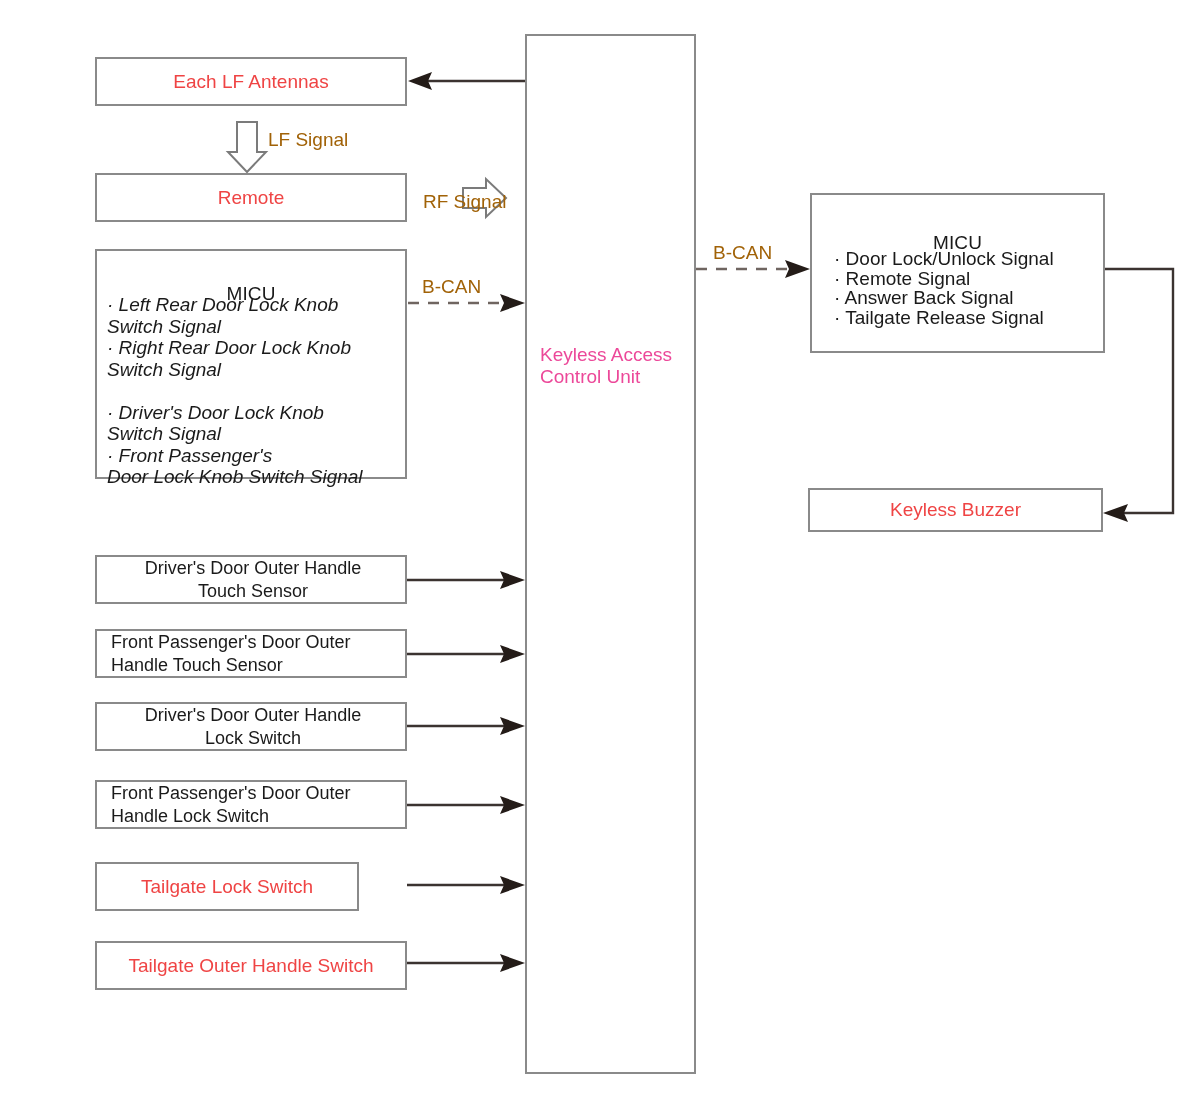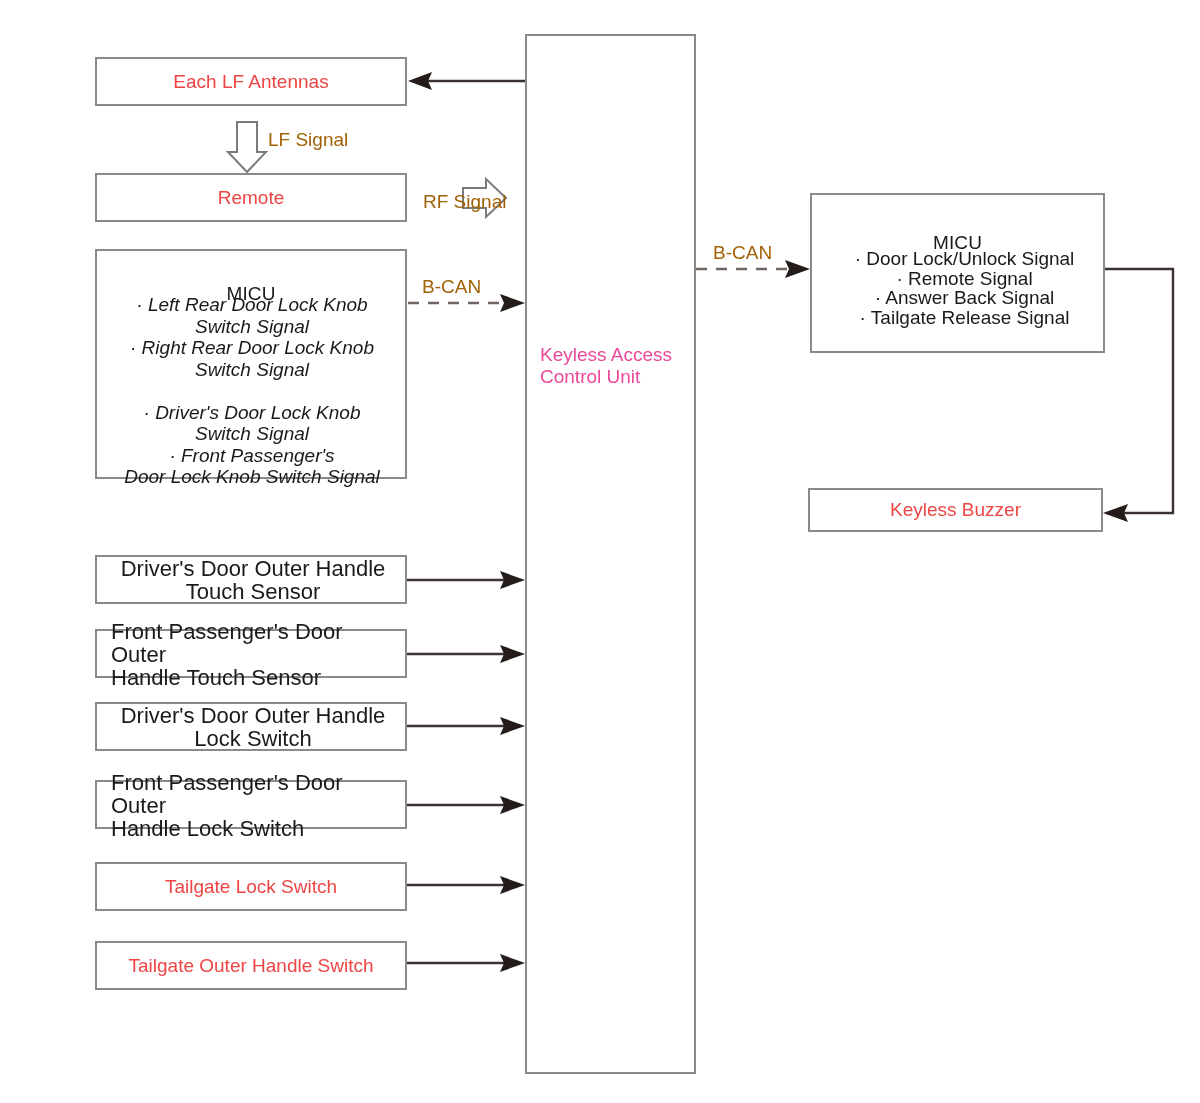--- a/index.html
+++ b/index.html
@@ -45,33 +45,32 @@
     font-size: 19px;
     color: #ef4444;
   }
   .box-left-label {
     position: absolute;
     top: 50%;
     transform: translateY(-50%);
     left: 14px;
     right: 10px;
     text-align: left;
-    font-size: 22px;
+    font-size: 18px;
     line-height: 23px;
     color: #1a1a1a;
   }
   .signal-list {
     position: absolute;
     left: 10px;
     right: 8px;
     font-size: 19px;
     line-height: 21.5px;
     color: #1a1a1a;
     white-space: pre-line;
-    text-align: center;
   }
   .unit-label {
     position: absolute;
     font-size: 19px;
     line-height: 22px;
     color: #ec4899;
     white-space: pre-line;
     z-index: 4;
   }
   .edge-label {
@@ -201,21 +200,21 @@
   <div class="box" style="left:95px; top:702px; width:312px; height:49px;">
     <div class="box-left-label" style="white-space:pre-line; text-align:center;">Driver's Door Outer Handle
 Lock Switch</div>
   </div>
 
   <div class="box" style="left:95px; top:780px; width:312px; height:49px;">
     <div class="box-left-label" style="white-space:pre-line;">Front Passenger's Door Outer
 Handle Lock Switch</div>
   </div>
 
-  <div class="box" style="left:95px; top:862px; width:312px; height:49px;">
+  <div class="box" style="left:95px; top:862px; width:264px; height:49px;">
     <div class="box-center-label">Tailgate Lock Switch</div>
   </div>
 
   <div class="box" style="left:95px; top:941px; width:312px; height:49px;padding-left:38px;">
     <div class="box-center-label">Tailgate Outer Handle Switch</div>
   </div>
 
   <div class="edge-label" style="left:268px; top:129px;">LF Signal</div>
 
   <div class="edge-label" style="left:423px; top:159px;margin-top:32px;">RF Signal</div>

